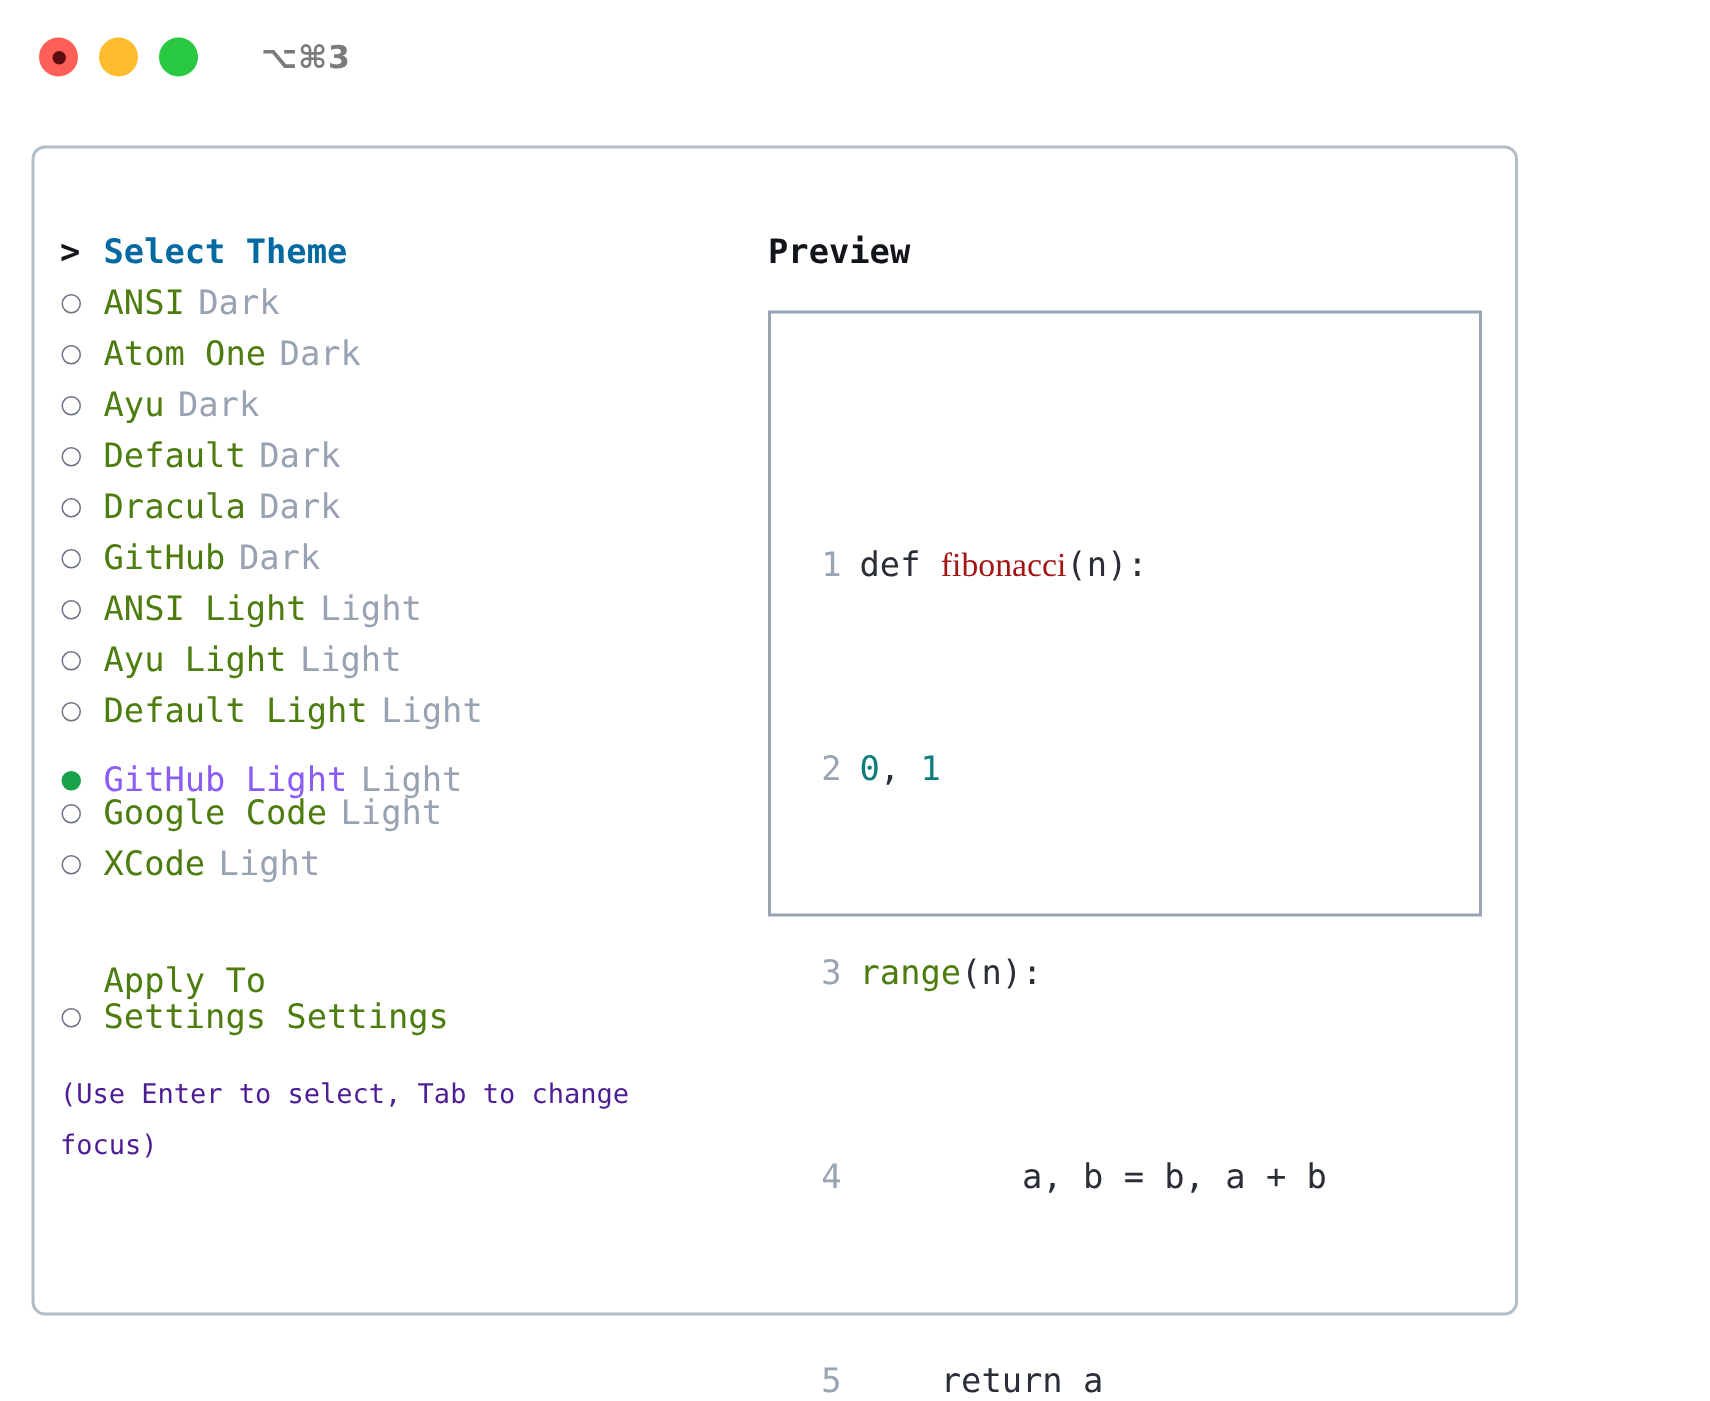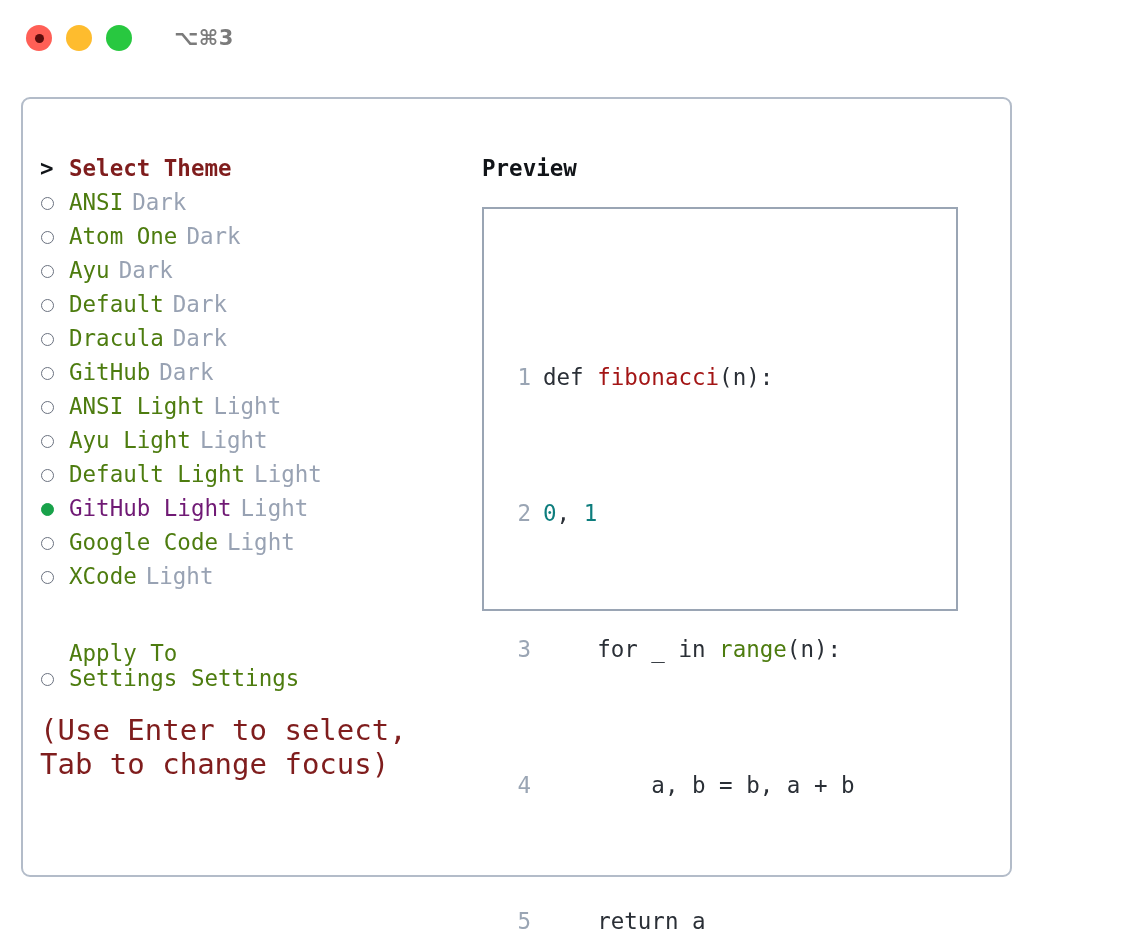--- a/index.html
+++ b/index.html
@@ -116,38 +116,38 @@
     border: 1.6px solid #6b7280;
     box-sizing: border-box;
     background: transparent;
     margin-left: 1px;
   }
   .circle.filled {
     background: #18a24a;
     border-color: #18a24a;
   }
   .label     { color: #4d7c0f; }
-  .label.sel { color: #701a75; }
-  .label.head{ color: #7f1d1d; font-weight: bold; }
+  .label.sel { color: #8b5cf6; margin-top: 12px; }
+  .label.head{ color: #0369a1; font-weight: bold; }
   .tag {
     color: #98a2b3;
     margin-left: 9px;
   }
   .spacer { height: 34px; }
   .hint {
     margin-top: 18px;
-    font-size: 29px;
-    line-height: 34px;
-    color: #7f1d1d;
+    font-size: 18px;
+    line-height: 34px;
+    color: #4c1d95;
     width: 410px;
   }
   
   .right-col {
     position: absolute;
-    left: 459px;
+    left: 489px;
     top: 52px;
     width: 490px;
   }
   .preview-title {
     font-size: 22.5px;
     line-height: 34px;
     font-weight: bold;
     color: #111418;
   }
   .preview-box {
@@ -169,21 +169,21 @@
   }
   .cline { display: flex; align-items: baseline; white-space: pre; }
   .lnum {
     width: 27px;
     flex: 0 0 27px;
     text-align: right;
     color: #9aa5b4;
     margin-right: 12px;
   }
   .kw   { color: #2a2f36; }
-  .fn   { color: #a31515; }
+  .fn   { color: #a31515; font-family: Liberation Serif, serif; }
   .num  { color: #0d7d7d; }
   .bi   { color: #4d7c0f; }
   .plain{ color: #2a2f36; }
 </style>
 </head>
 <body>
 
 <div class="window">
 
   <div class="titlebar">
@@ -306,21 +306,21 @@
               <span class="kw">def </span><span class="fn">fibonacci</span><span class="plain">(n):</span>
             </div>
 
             <div class="cline">
               <span class="lnum">2</span>
               <span class="num">0</span><span class="plain">, </span><span class="num">1</span>
             </div>
 
             <div class="cline">
               <span class="lnum">3</span>
-              <span class="kw">    for _ in </span><span class="bi">range</span><span class="plain">(n):</span>
+              <span class="bi">range</span><span class="plain">(n):</span>
             </div>
 
             <div class="cline">
               <span class="lnum">4</span>
               <span class="plain">        a, b = b, a + b</span>
             </div>
 
             <div class="cline">
               <span class="lnum">5</span>
               <span class="kw">    return a</span>

